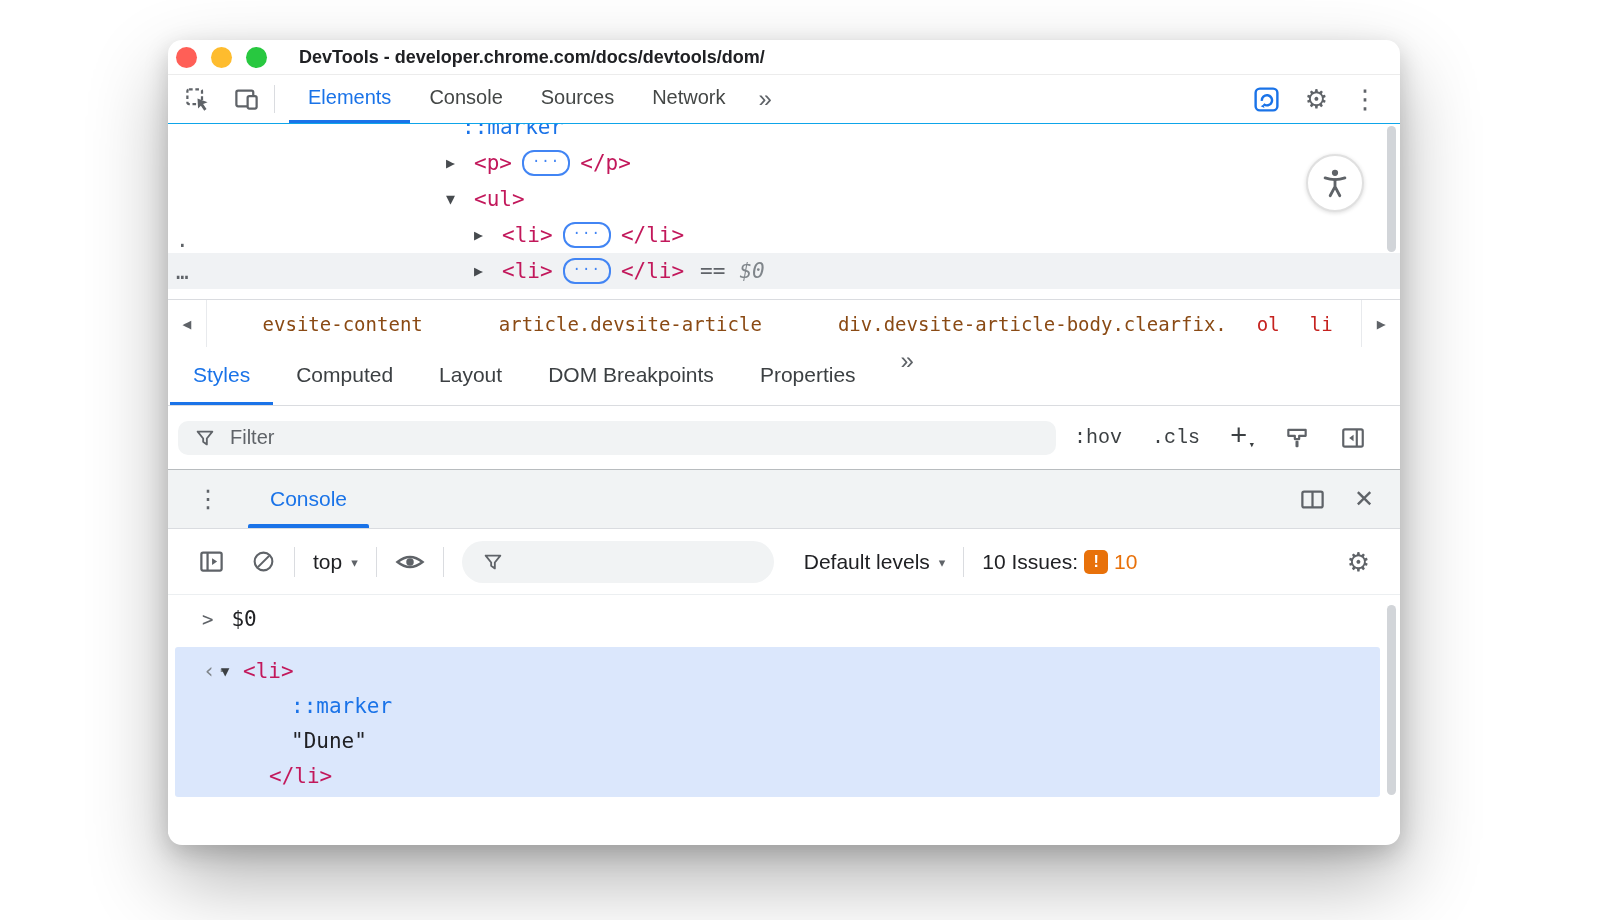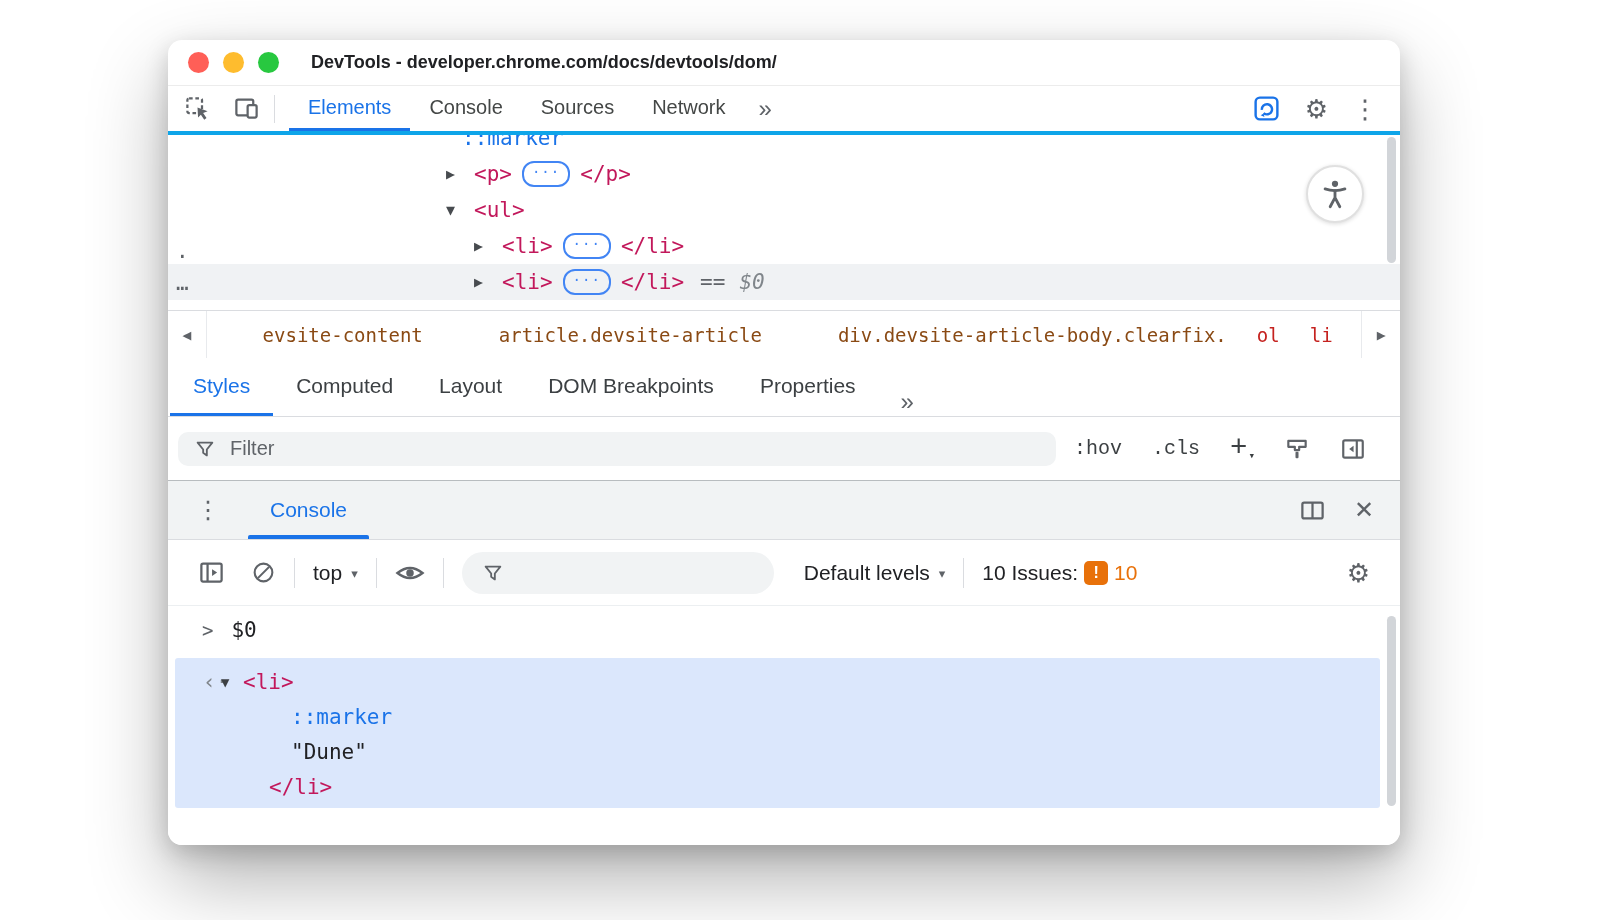--- a/index.html
+++ b/index.html
@@ -5,28 +5,28 @@
   * { margin:0; padding:0; box-sizing:border-box; }
   html,body { width:1600px; height:920px; background:#fff; font-family:"Liberation Sans", sans-serif; }
 
   .window {
     position:absolute; left:168px; top:40px; width:1232px; height:805px;
     background:#fff; border-radius:14px; overflow:hidden;
     box-shadow:0 35px 80px rgba(0,0,0,.30), 0 8px 24px rgba(0,0,0,.18);
   }
 
   
-  .titlebar { height:46px; display:flex; align-items:center; padding:0 20px; border-bottom:1px solid #ececec; }
+  .titlebar { height:35px; display:flex; align-items:center; padding:0 8px; border-bottom:1px solid #ececec; }
   .lights { display:flex; gap:14px; }
   .light { width:21px; height:21px; border-radius:50%; }
   .light.red { background:#ff5f57; } .light.yellow { background:#febc2e; } .light.green { background:#28c840; }
   .win-title { margin-left:32px; font-size:18px; font-weight:700; color:#202124; }
 
   
-  .toolbar { height:49px; display:flex; align-items:center; border-bottom:4px solid #0ea5e9; padding:0 16px; }
+  .toolbar { height:49px; display:flex; align-items:center; border-bottom:1px solid #0ea5e9; padding:0 16px; }
   .tb-icons { display:flex; align-items:center; gap:22px; }
   .vsep { width:1px; height:28px; background:#dadce0; margin:0 14px; }
   .tabs { display:flex; height:100%; }
   .tab { display:flex; align-items:center; padding:0 19px; font-size:20px; color:#444746; height:100%; border-bottom:3px solid transparent; }
   .tab.active { color:#1a73e8; border-bottom-color:#1a73e8; }
   .more-chev { font-size:24px; color:#5f6368; padding:0 14px; display:flex; align-items:center; }
   .tb-right { margin-left:auto; display:flex; align-items:center; gap:24px; padding-right:6px; }
   .glyph-btn { font-size:26px; color:#5f6368; line-height:1; }
 
   
@@ -60,21 +60,21 @@
   .crumb-arrow { width:42px; height:100%; display:flex; align-items:center; justify-content:center;
                  color:#5f6368; font-size:15px; }
   .crumb-arrow.left { border-right:1px solid #e8eaed; }
   .crumb-arrow.right { margin-left:auto; border-left:1px solid #e8eaed; }
   .crumb-items { display:flex; align-items:center; gap:30px; margin-left:10px; white-space:nowrap; overflow:hidden; }
   .bc-brown { color:#8a4a14;margin-left:46px; }
   .bc-red { color:#c5221f; }
   .bc-sel { background:#cfe1fc; border-radius:6px; padding:4px 13px; }
 
   
-  .styles-tabs { height:59px; display:flex; align-items:flex-end; border-bottom:1px solid #dadce0; padding-left:2px; }
+  .styles-tabs { height:59px; display:flex; align-items:flex-start; border-bottom:1px solid #dadce0; padding-left:2px; }
   .stab { display:flex; align-items:center; height:100%; padding:0 23px; font-size:21px; color:#3c4043; border-bottom:3px solid transparent; }
   .stab.active { color:#1a73e8; border-bottom-color:#1a73e8; }
   .styles-tabs .more-chev { margin-left:8px; }
 
   
   .filter-row { height:63px; display:flex; align-items:center; padding:0 10px; }
   .filter-box { width:878px; height:34px; background:#f1f3f4; border-radius:10px;
                 display:flex; align-items:center; padding:0 16px; }
   .filter-box input { border:none; outline:none; background:transparent; font-size:20px; color:#202124; margin-left:14px; flex:1; font-family:"Liberation Sans", sans-serif; }
   .filter-box input::placeholder { color:#5f6368; }

